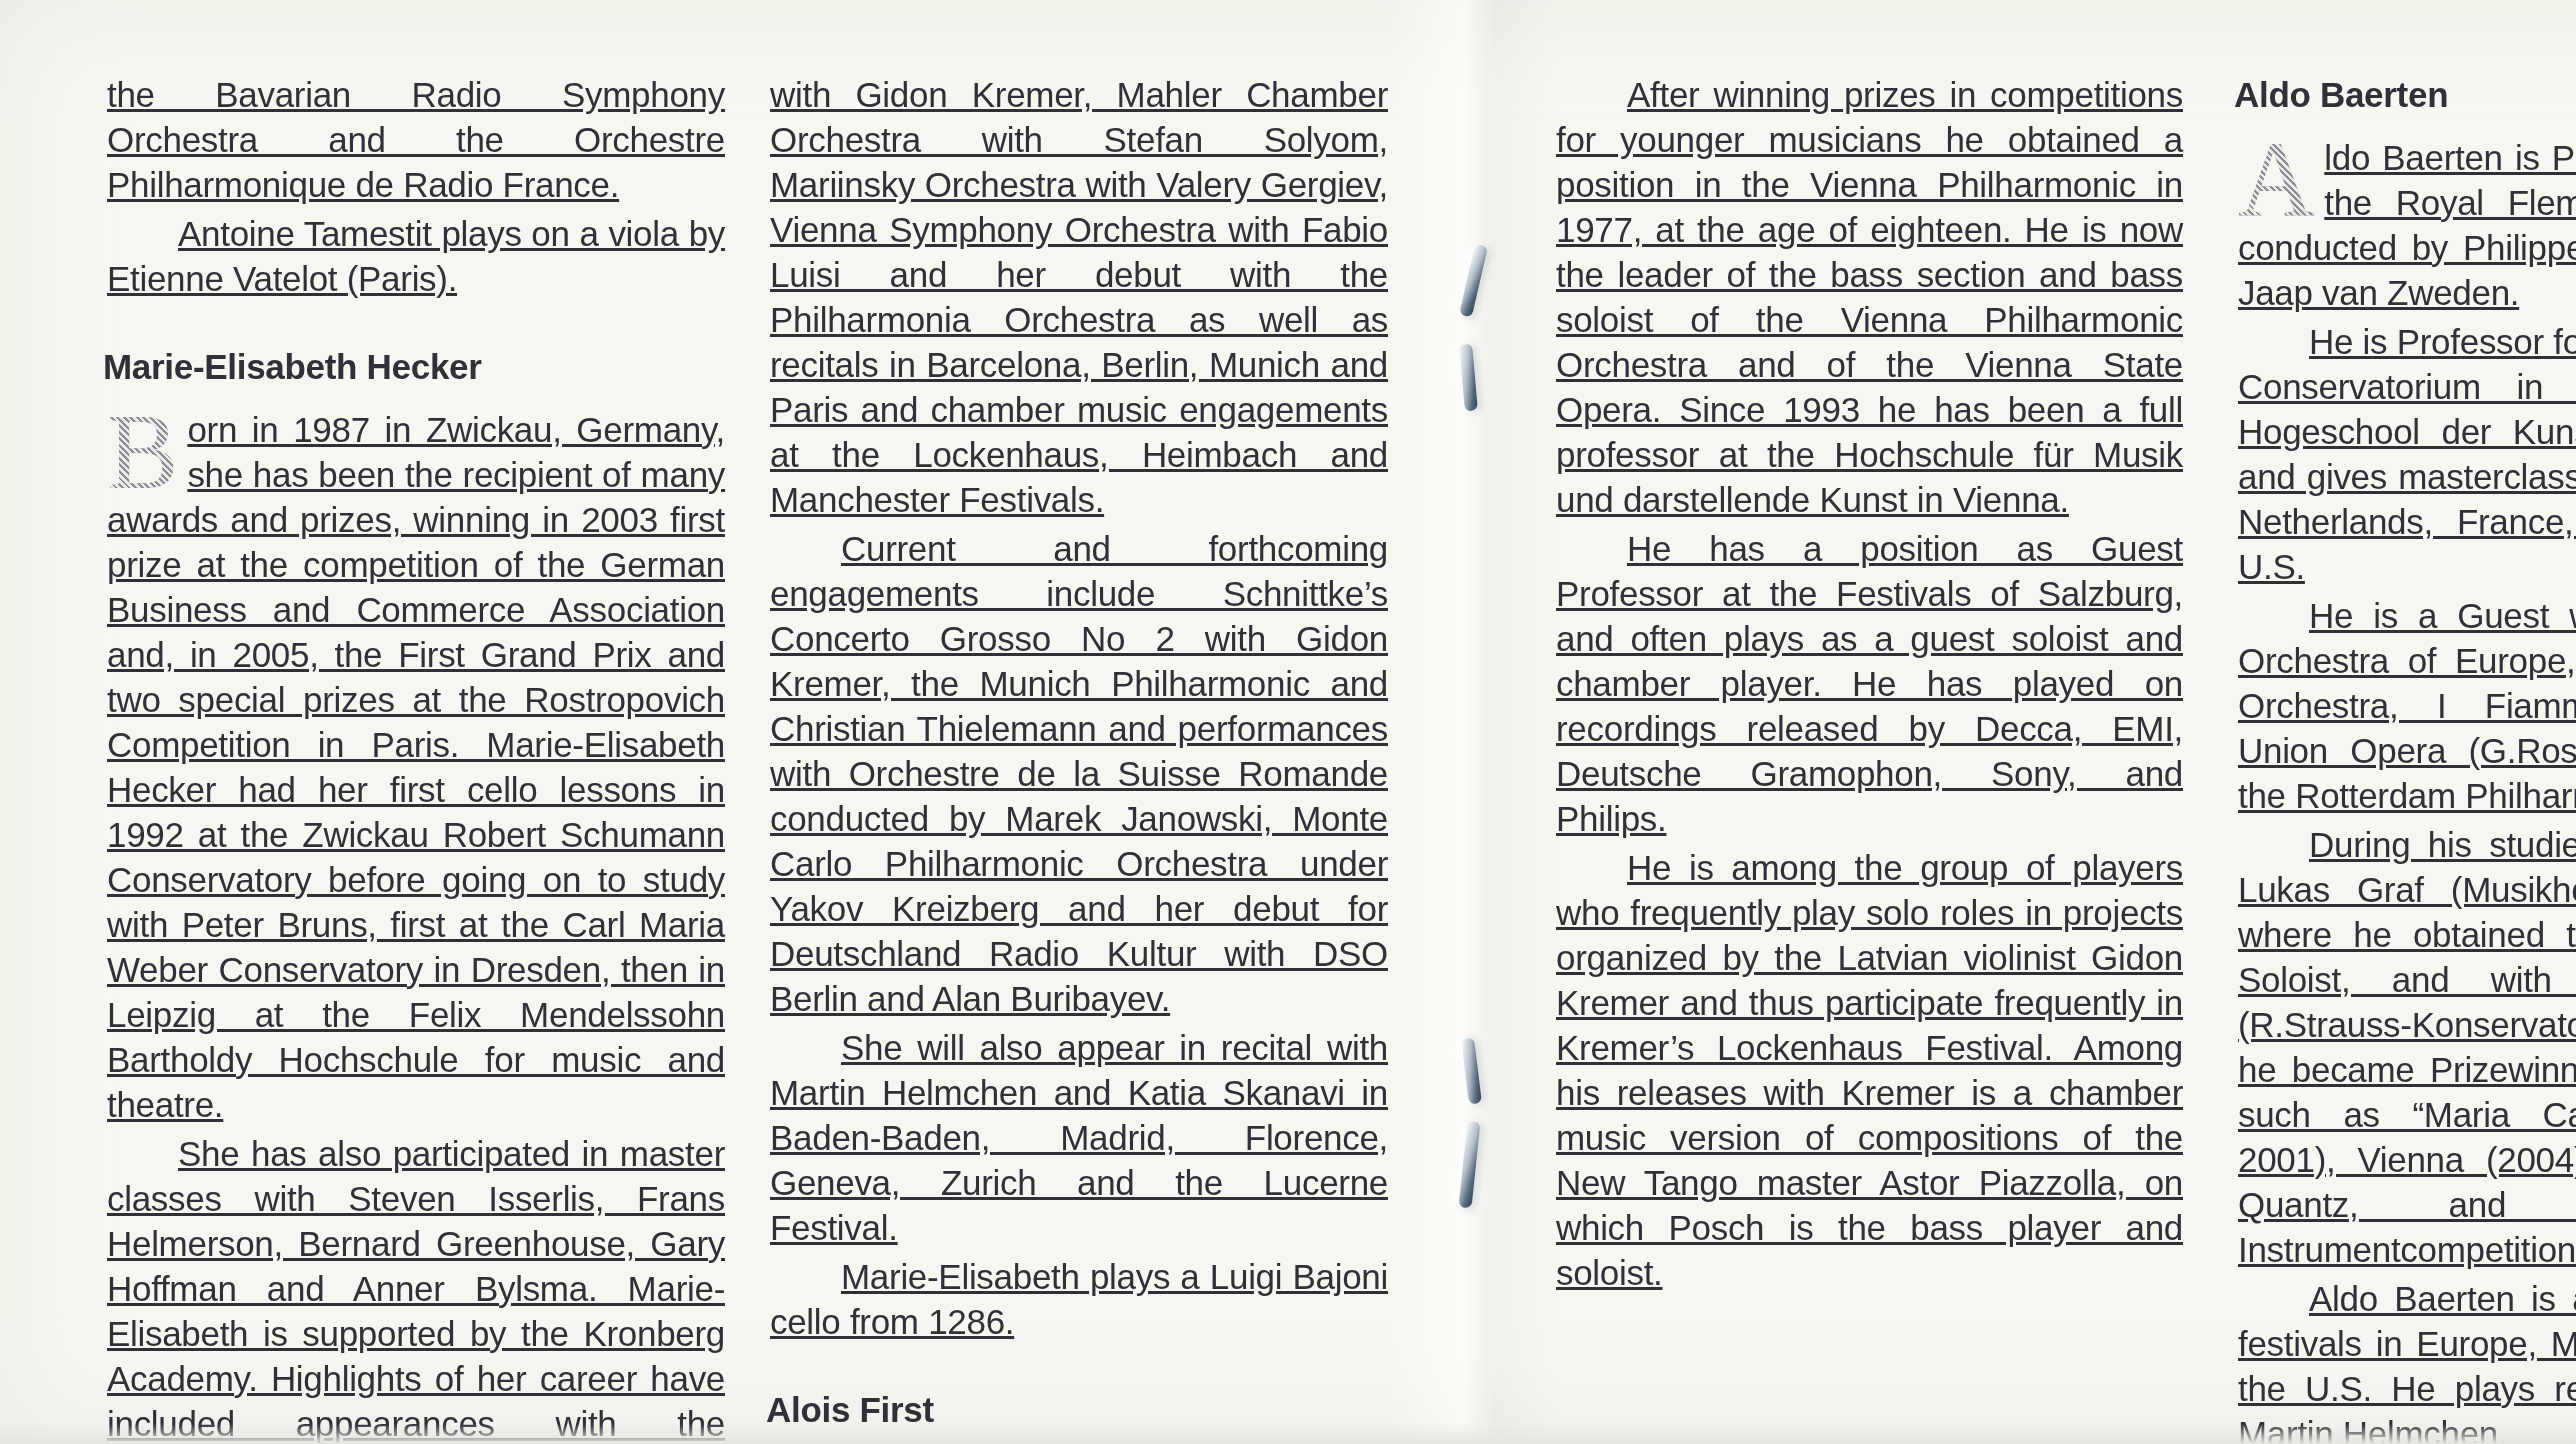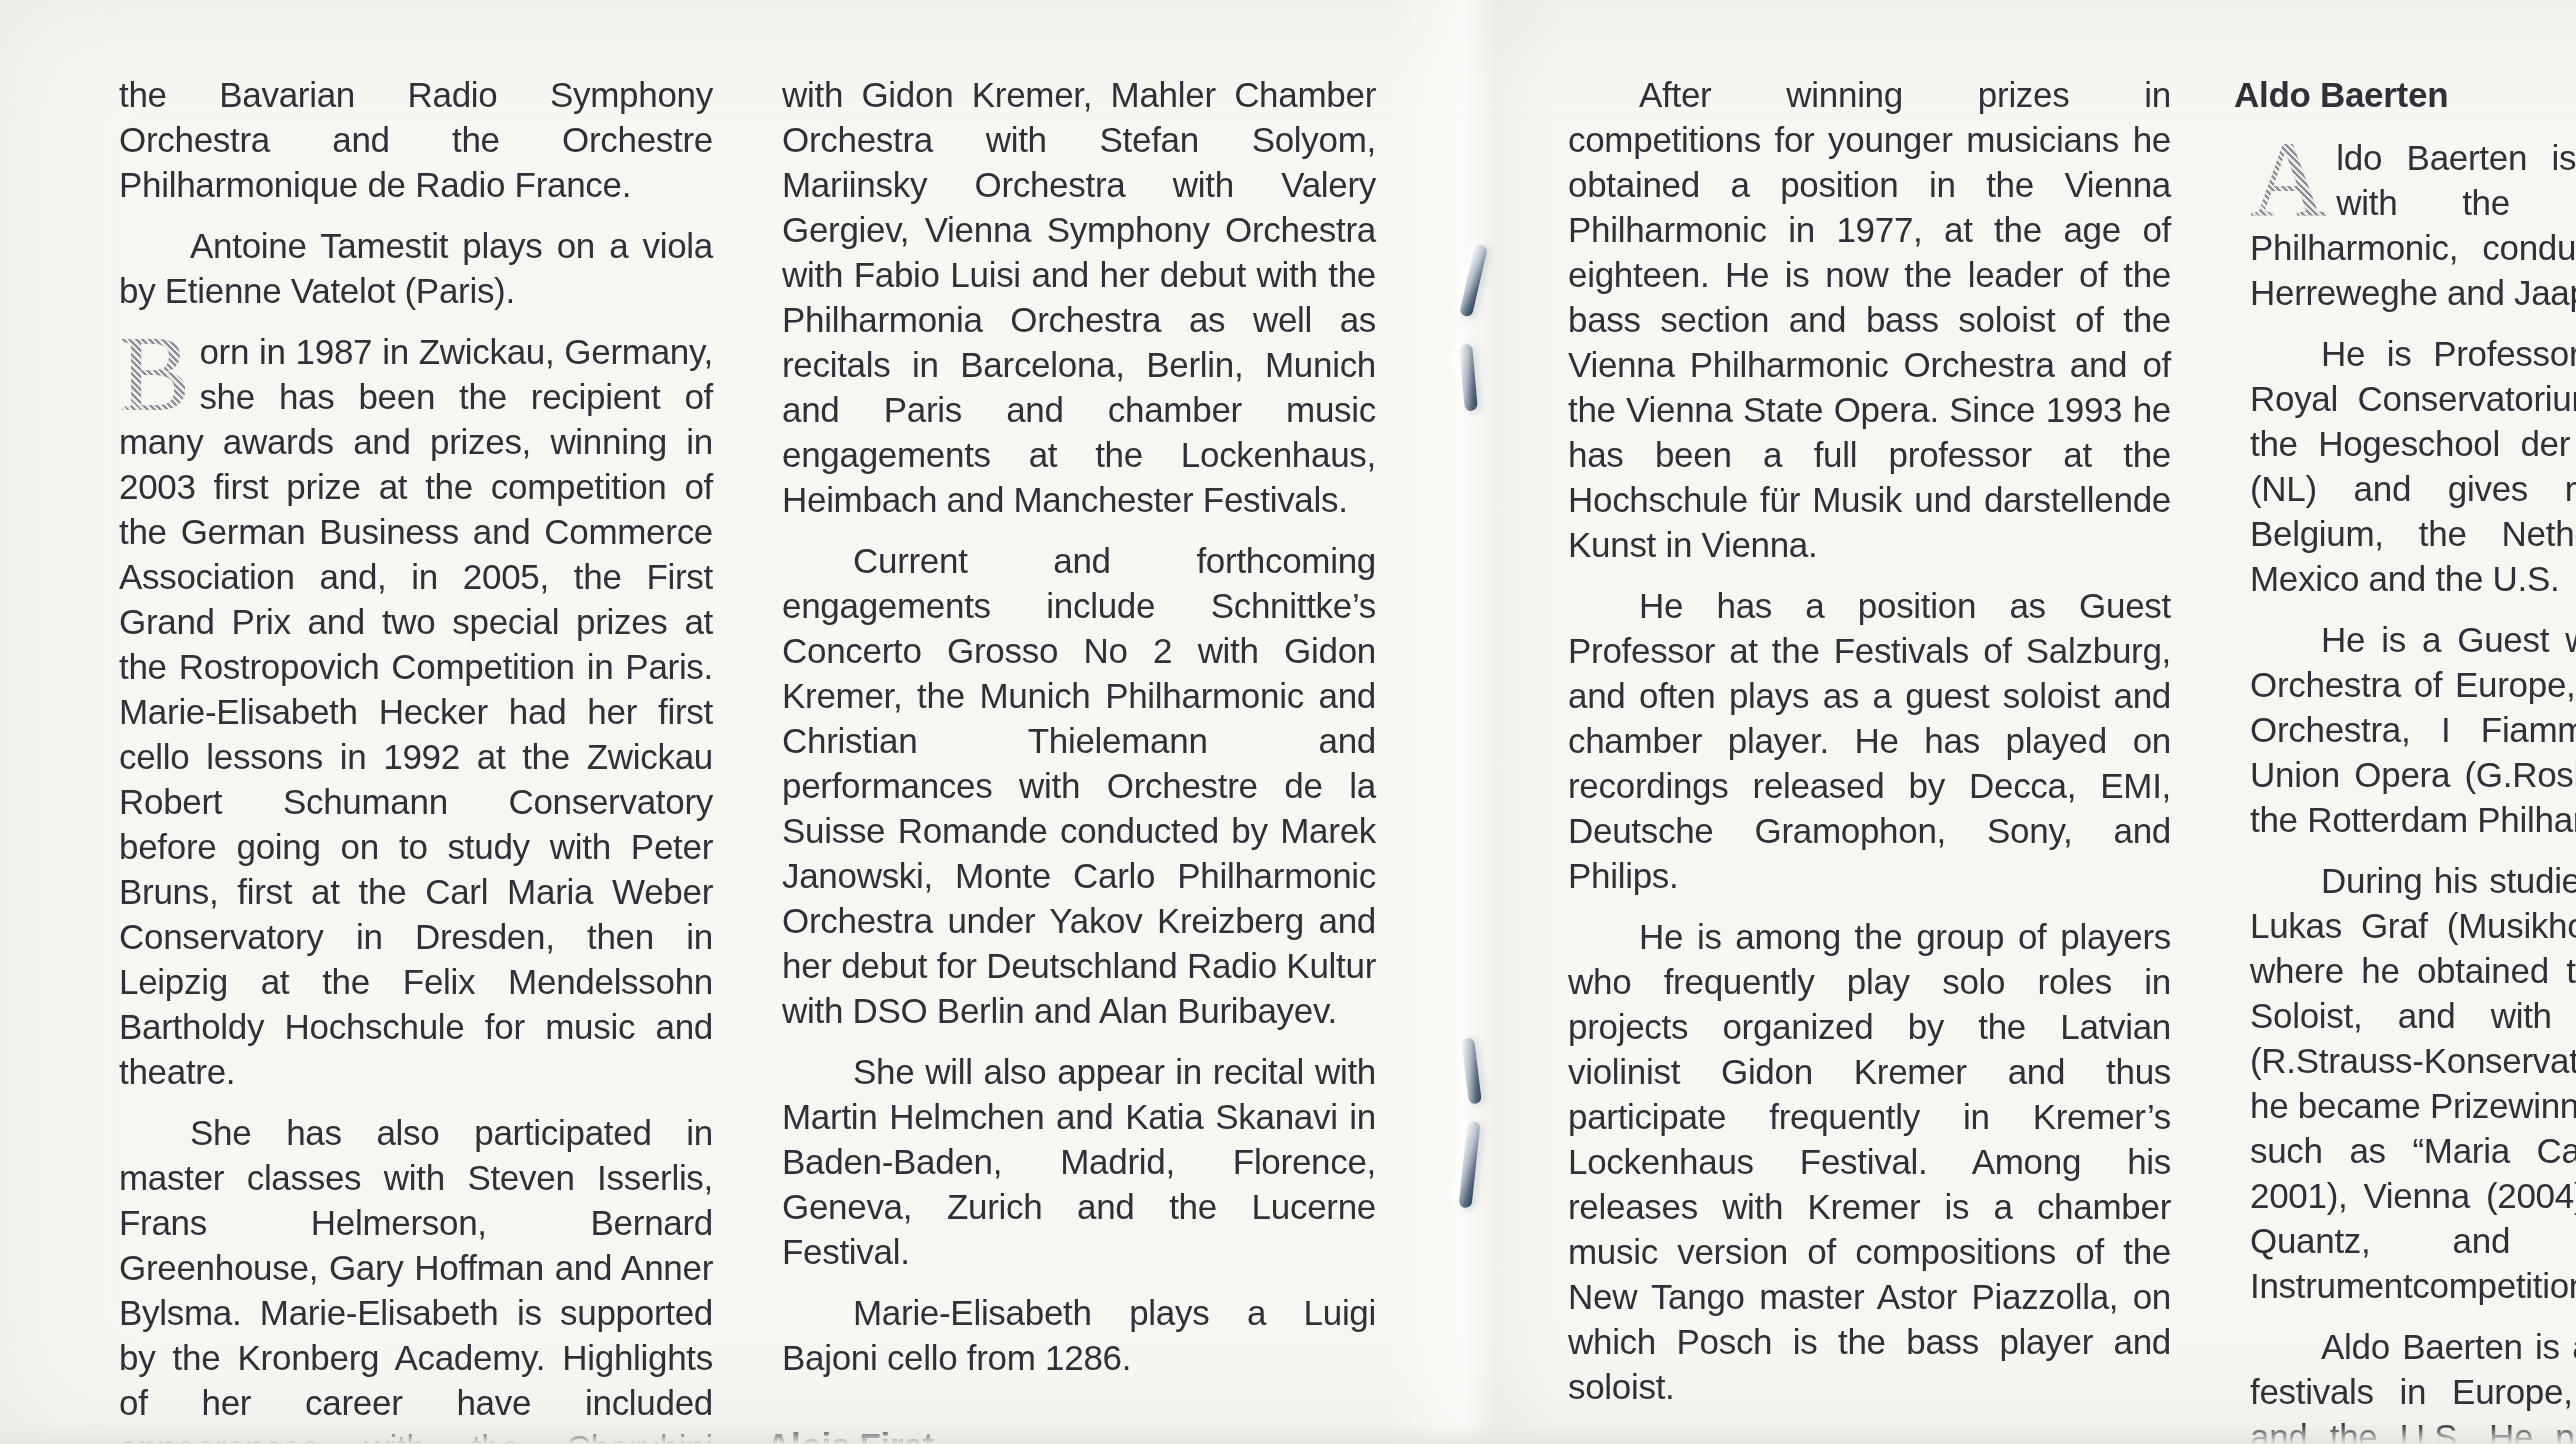--- a/index.html
+++ b/index.html
@@ -38,21 +38,21 @@
     text-align: justify;
     color: #2f3038;
     font-size: 35px;
     line-height: 45px;
     letter-spacing: -0.3px;
   }
   .column.c1 { left: 103px;  width: 626px; }
   .column.c2 { left: 766px; width: 626px; }
   .column.c3 { left: 1552px; width: 635px; }
   .column.c4 { left: 2234px; width: 630px; }
-  .para { margin: 16px; }
+  .para { margin: 4px; text-decoration: underline; }
   .para.indent { text-indent: 71px; }
   .heading {
     font-size: 35px;
     font-weight: 700;
     margin: 43px 0 17.5px 0;
     letter-spacing: -0.3px;
     text-align: left;
   }
   .column > :first-child { margin-top: 0; }
   .dropcap {
@@ -88,20 +88,21 @@
 </head>
 <body>
 
 <div class="page">
   <div class="fold"></div>
 
   <div id="columns-root">
       <div class="column c1">
         <p class="para">the Bavarian Radio Symphony Orchestra and the Orchestre Philharmonique de Radio France.</p>
         <p class="para indent">Antoine Tamestit plays on a viola by Etienne Vatelot (Paris).</p>
+        <h2 class="heading">Marie-Elisabeth Hecker</h2>
         <p class="para"><span class="dropcap">B</span><span>orn in 1987 in Zwickau, Germany, she has been the recipient of many awards and prizes, winning in 2003 first prize at the competition of the German Business and Commerce Association and, in 2005, the First Grand Prix and two special prizes at the Rostropovich Competition in Paris. Marie-Elisabeth Hecker had her first cello lessons in 1992 at the Zwickau Robert Schumann Conservatory before going on to study with Peter Bruns, first at the Carl Maria Weber Conservatory in Dresden, then in Leipzig at the Felix Mendelssohn Bartholdy Hochschule for music and theatre.</span></p>
         <p class="para indent">She has also participated in master classes with Steven Isserlis, Frans Helmerson, Bernard Greenhouse, Gary Hoffman and Anner Bylsma. Marie-Elisabeth is supported by the Kronberg Academy. Highlights of her career have included appearances with the Cherubini Orchestra and Yuri Temirkanov at the Ravenna Festival, Symphony Orchestra of New Russia with Yuri Bashmet in Moscow and at the Elba Festival, Kremerata Baltica</p>
       </div>
       <div class="column c2">
         <p class="para">with Gidon Kremer, Mahler Chamber Orchestra with Stefan Solyom, Mariinsky Orchestra with Valery Gergiev, Vienna Symphony Orchestra with Fabio Luisi and her debut with the Philharmonia Orchestra as well as recitals in Barcelona, Berlin, Munich and Paris and chamber music engagements at the Lockenhaus, Heimbach and Manchester Festivals.</p>
         <p class="para indent">Current and forthcoming engagements include Schnittke’s Concerto Grosso No 2 with Gidon Kremer, the Munich Philharmonic and Christian Thielemann and performances with Orchestre de la Suisse Romande conducted by Marek Janowski, Monte Carlo Philharmonic Orchestra under Yakov Kreizberg and her debut for Deutschland Radio Kultur with DSO Berlin and Alan Buribayev.</p>
         <p class="para indent">She will also appear in recital with Martin Helmchen and Katia Skanavi in Baden-Baden, Madrid, Florence, Geneva, Zurich and the Lucerne Festival.</p>
         <p class="para indent">Marie-Elisabeth plays a Luigi Bajoni cello from 1286.</p>
         <h2 class="heading">Alois First</h2>
         <p class="para"><span class="dropcap">A</span><span>lois Posch is a leading European orchestral double bass player. He started studying violin and piano at the age of ten. At fifteen, he discovered that that</span></p>

